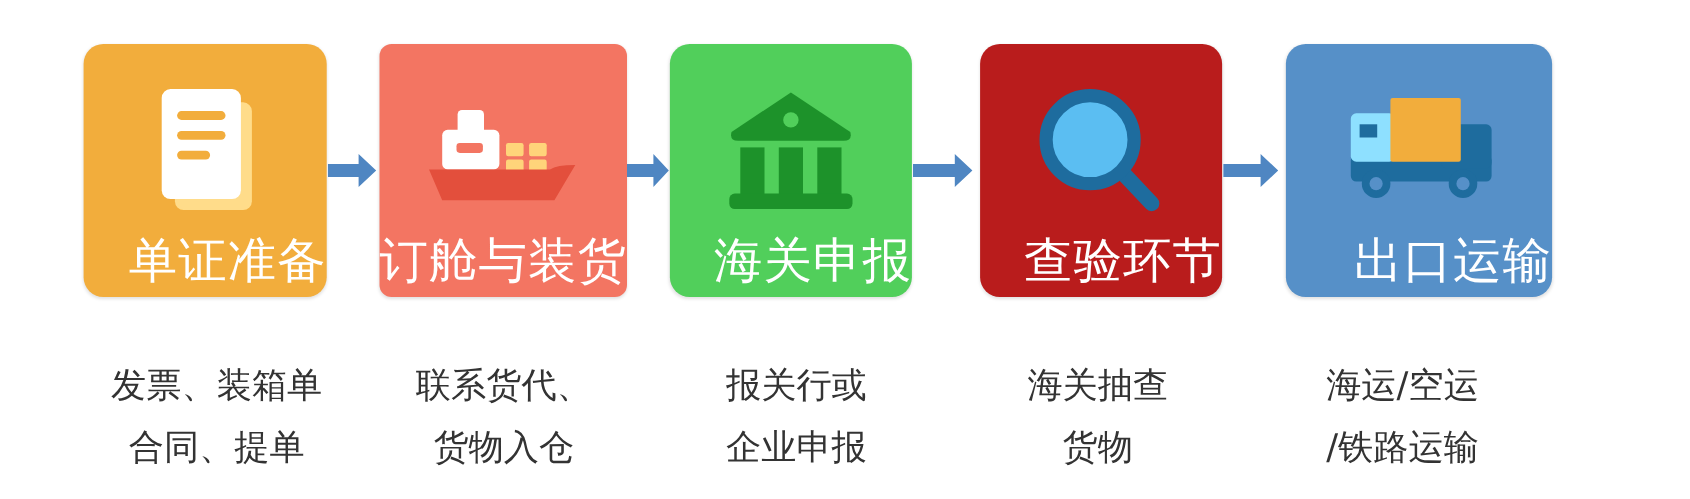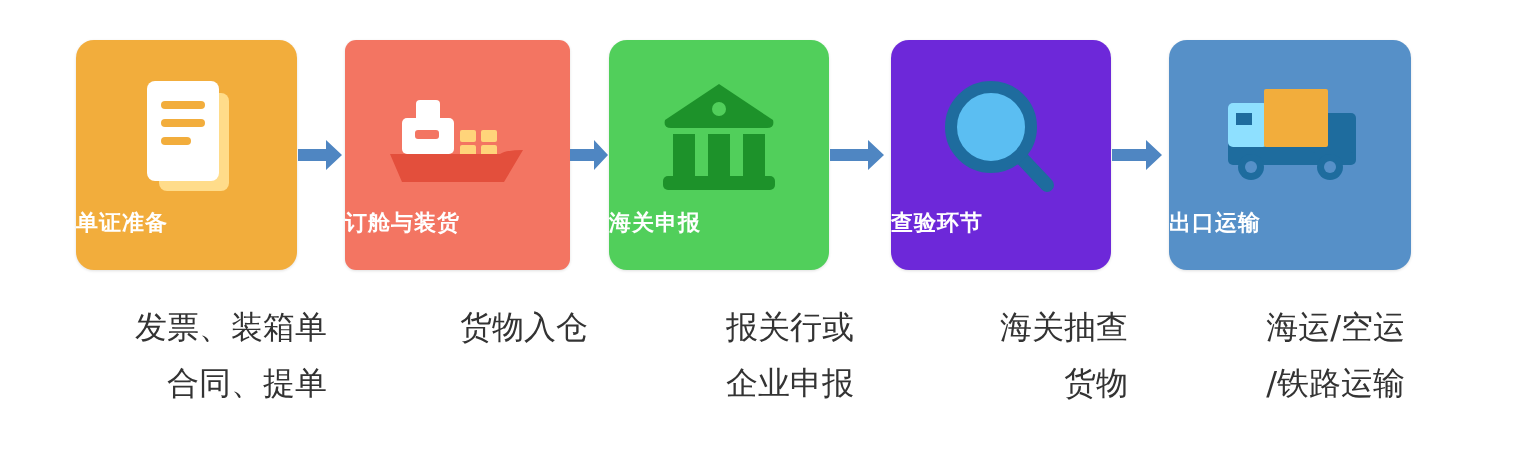--- a/index.html
+++ b/index.html
@@ -2,24 +2,24 @@
 <html><head>
 <meta charset="utf-8">
 <style>
   html, body { margin:0; padding:0; background:#ffffff; }
   body { width:1536px; height:454px; position:relative; overflow:hidden;
          font-family: "DejaVu Sans", "Liberation Sans", sans-serif; }
   .box { position:absolute; top:40px; height:230px; border-radius:18px;
          box-shadow: 0 1px 3px rgba(0,0,0,0.12); }
   .box .icon { position:absolute; left:0; right:0; top:22px; height:150px;
                display:flex; justify-content:center; align-items:center; }
-  .box .title { position:absolute; left:0; right:0; top:168px; text-align:left;
-                color:#ffffff; font-weight:bold; font-size:22px; letter-spacing:1px; }
+  .box .title { position:absolute; left:0; right:0; top:168px; text-align:right;
+                color:#ffffff; font-weight:normal; font-size:44px; letter-spacing:1px; }
   .arrow { position:absolute; top:138px; height:34px; }
-  .desc { position:absolute; top:299px; width:260px; text-align:right;
+  .desc { position:absolute; top:322px; width:260px; text-align:center;
           color:#333333; font-size:32px; line-height:56px; }
 </style>
 </head>
 <body>
 
 <div class="box" style="left:76px; width:221px; background:#F2AD3C;">
   <div class="icon">
     <svg width="100" height="120" viewBox="0 0 100 120">
       <rect x="22" y="16" width="70" height="98" rx="8" fill="#FFDC8A"></rect>
       <rect x="10" y="4" width="72" height="100" rx="8" fill="#ffffff"></rect>
@@ -66,21 +66,21 @@
       <rect x="4" y="94" width="112" height="14" rx="5" fill="#1D922A"></rect>
     </svg>
   </div>
   <div class="title">海关申报</div>
 </div>
 
 <svg class="arrow" style="left:830px; width:56px;" viewBox="0 0 56 34">
   <path d="M0 11 H38 V2 L54 17 L38 32 V23 H0 Z" fill="#4F86C2"></path>
 </svg>
 
-<div class="box" style="left:891px; width:220px; background:#6d28d9;">
+<div class="box" style="left:891px; width:220px; background:#b91c1c;">
   <div class="icon">
     <svg width="120" height="120" viewBox="0 0 120 120">
       <line x1="72" y1="72" x2="106" y2="108" stroke="#1E6C9E" stroke-width="14" stroke-linecap="round"></line>
       <circle cx="50" cy="50" r="40" fill="#5BBEF2" stroke="#1E6C9E" stroke-width="12"></circle>
     </svg>
   </div>
   <div class="title">查验环节</div>
 </div>
 
 <svg class="arrow" style="left:1112px; width:52px;" viewBox="0 0 52 34">
@@ -102,20 +102,21 @@
     </svg>
   </div>
   <div class="title">出口运输</div>
 </div>
 
 <div class="desc" style="left:67px;">
   <div>发票、装箱单</div>
   <div>合同、提单</div>
 </div>
 <div class="desc" style="left:328px;">
+  <div>联系货代、</div>
   <div>货物入仓</div>
 </div>
 <div class="desc" style="left:594px;">
   <div>报关行或</div>
   <div>企业申报</div>
 </div>
 <div class="desc" style="left:868px;">
   <div>海关抽查</div>
   <div>货物</div>
 </div>

